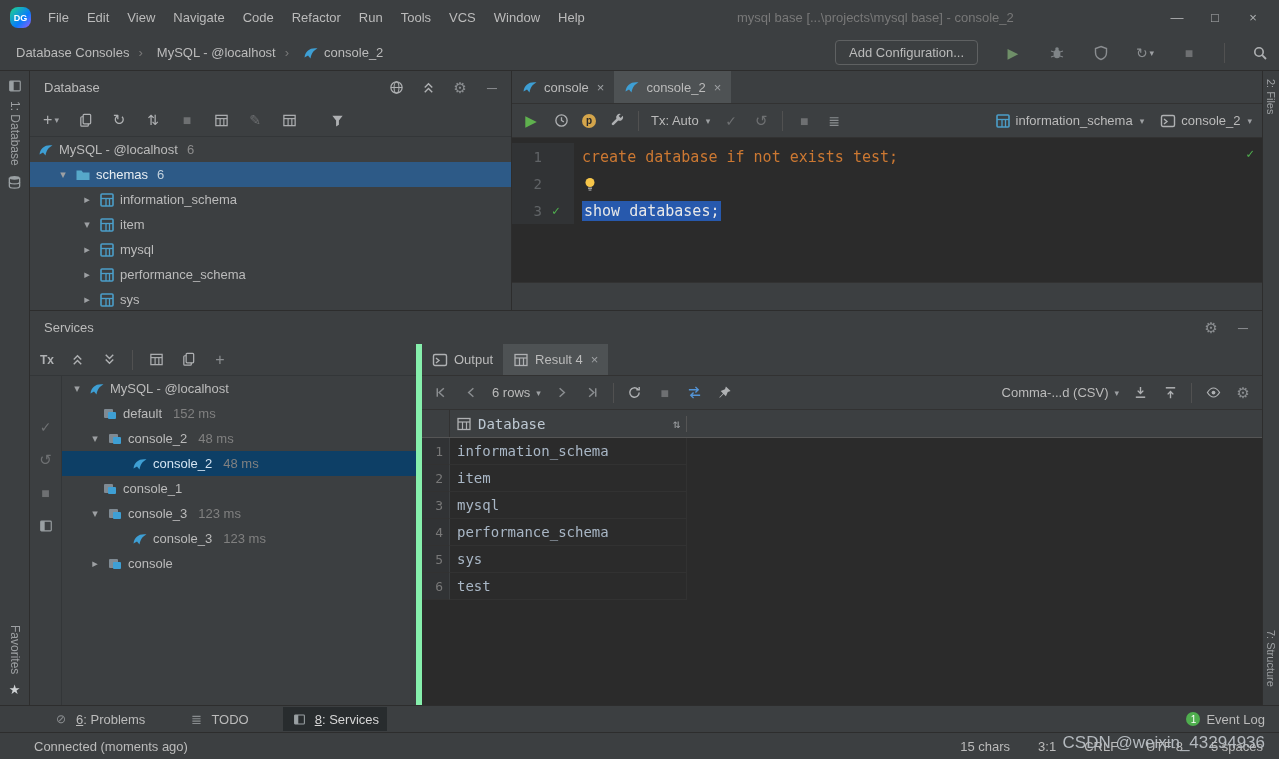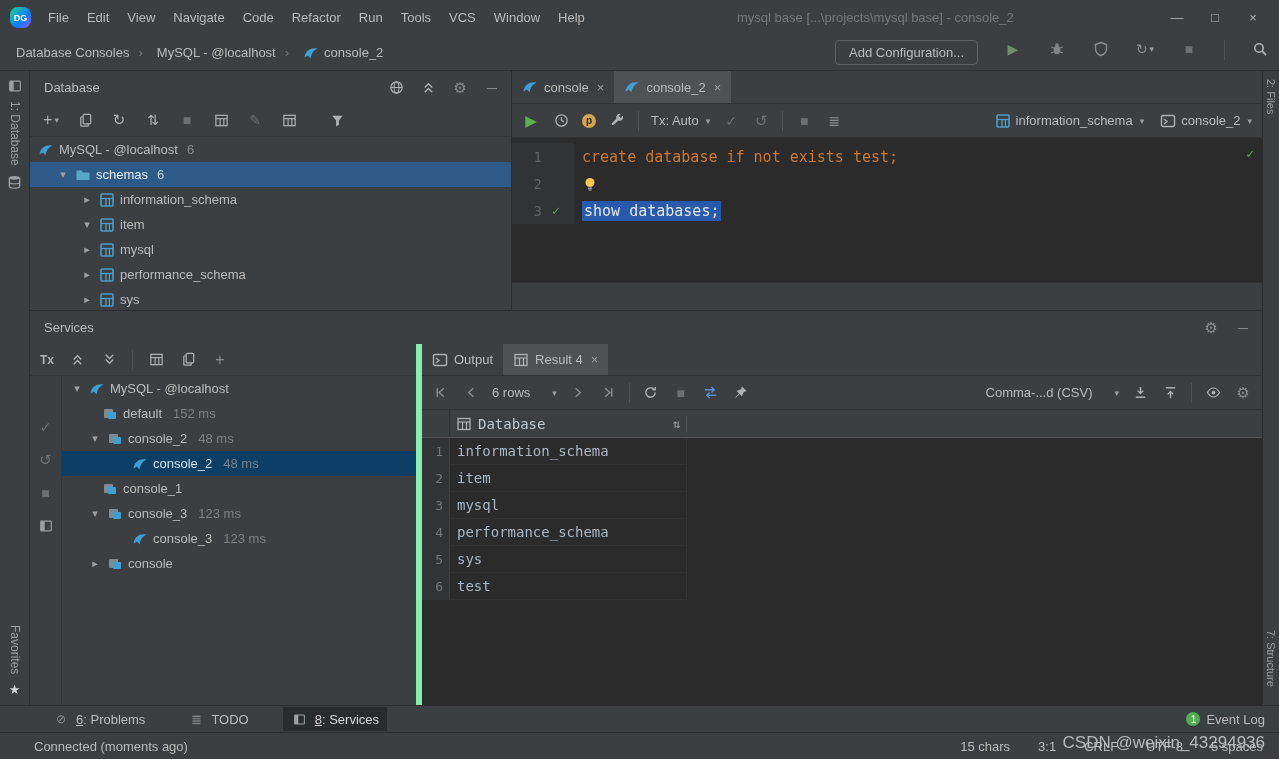--- a/index.html
+++ b/index.html
@@ -21,21 +21,21 @@
   .win-title { flex:1; text-align:center; color:#787878; white-space:nowrap; overflow:hidden; }
   .win-controls { display:flex; gap:22px; padding:0 12px; color:#afb1b3; }
   .wc { width:16px; text-align:center; font-size:13px; }
 
   
   .navrow { height:36px; flex:none; display:flex; align-items:center; padding:0 10px 0 16px;
     border-bottom:1px solid #2d2d2d; background:#3c3f41; }
   .crumbs { display:flex; align-items:center; }
   .crumb { display:flex; align-items:center; gap:5px; color:#bbbbbb; }
   .crumb + .crumb::before { content:"›"; color:#787878; margin:0 9px; }
-  .nav-right { margin-left:auto; display:flex; gap:26px; }
+  .nav-right { margin-left:auto; display:flex; align-items:center; gap:26px; }
   .add-config { border:1px solid #5f6162; border-radius:4px; padding:4px 13px; color:#bbbbbb; background:transparent; font-size:13px; }
   .ticon { width:18px; height:18px; display:inline-flex; align-items:center; justify-content:center; color:#8a8d90; font-size:14px; }
   .sep-v { width:1px; height:20px; background:#515151; }
 
   
   .main { flex:1; display:flex; min-height:0; }
   .strip { background:#3c3f41; flex:none; display:flex; flex-direction:column; align-items:center; }
   .strip-left { width:30px; border-right:1px solid #2d2d2d; padding:8px 0; gap:8px; }
   .strip-right { width:17px; border-left:1px solid #2d2d2d; padding:8px 0; }
   .vtext { writing-mode:vertical-rl; font-size:12px; color:#9da0a3; white-space:nowrap; }
@@ -89,21 +89,21 @@
   .sv-left { width:392px; flex:none; display:flex; flex-direction:column; border-right:6px solid #86efac; }
   .sv-toolbar { height:32px; flex:none; display:flex; align-items:center; gap:14px; padding:0 10px; border-bottom:1px solid #333638; }
   .txlbl { color:#afb1b3; font-size:12px; font-weight:bold; }
   .sv-left-row { flex:1; display:flex; min-height:0; }
   .sv-vtools { width:32px; flex:none; display:flex; flex-direction:column; align-items:center; gap:15px; padding-top:42px; border-right:1px solid #333638; }
   .sv-tree { flex:1; overflow:hidden; }
   .sv-right { flex:1; display:flex; flex-direction:column; background:#2b2b2b; min-width:0; }
   .out-tabs { height:32px; flex:none; background:#3c3f41; display:flex; align-items:stretch; border-bottom:1px solid #323232; }
   .res-toolbar { height:34px; flex:none; background:#3c3f41; display:flex; align-items:center; gap:12px; padding:0 10px; border-bottom:1px solid #323232; }
   .res-toolbar .right { margin-left:auto; display:flex; align-items:center; gap:12px; }
-  .rows-ddl { color:#bbbbbb; display:flex; align-items:center; gap:20px; }
+  .rows-ddl { color:#bbbbbb; display:flex; align-items:center; gap:4px; }
 
   .rtable { font-family:"DejaVu Sans Mono", monospace; font-size:14px; color:#a9b7c6; }
   .rt-header { height:28px; display:flex; align-items:center; background:#3c3f41; border-bottom:1px solid #555; }
   .rt-hgutter { width:28px; height:100%; flex:none; border-right:1px solid #323232; background:#3c3f41; }
   .rt-hcell { width:237px; flex:none; display:flex; align-items:center; gap:6px; padding:0 6px; border-right:1px solid #555; color:#bec9d3; }
   .rt-sort { margin-left:auto; color:#9da0a3; font-size:12px; }
   .rt-row { height:27px; display:flex; align-items:stretch; }
   .rt-gutter { width:28px; flex:none; display:flex; align-items:center; justify-content:flex-end; padding-right:6px; background:#313335; color:#787878; border-right:1px solid #3c3f41; border-bottom:1px solid #323232; font-size:13px; }
   .rt-cell { width:237px; flex:none; display:flex; align-items:center; padding:0 7px; border-right:1px solid #323232; border-bottom:1px solid #323232; background:#2b2b2b; }
 

